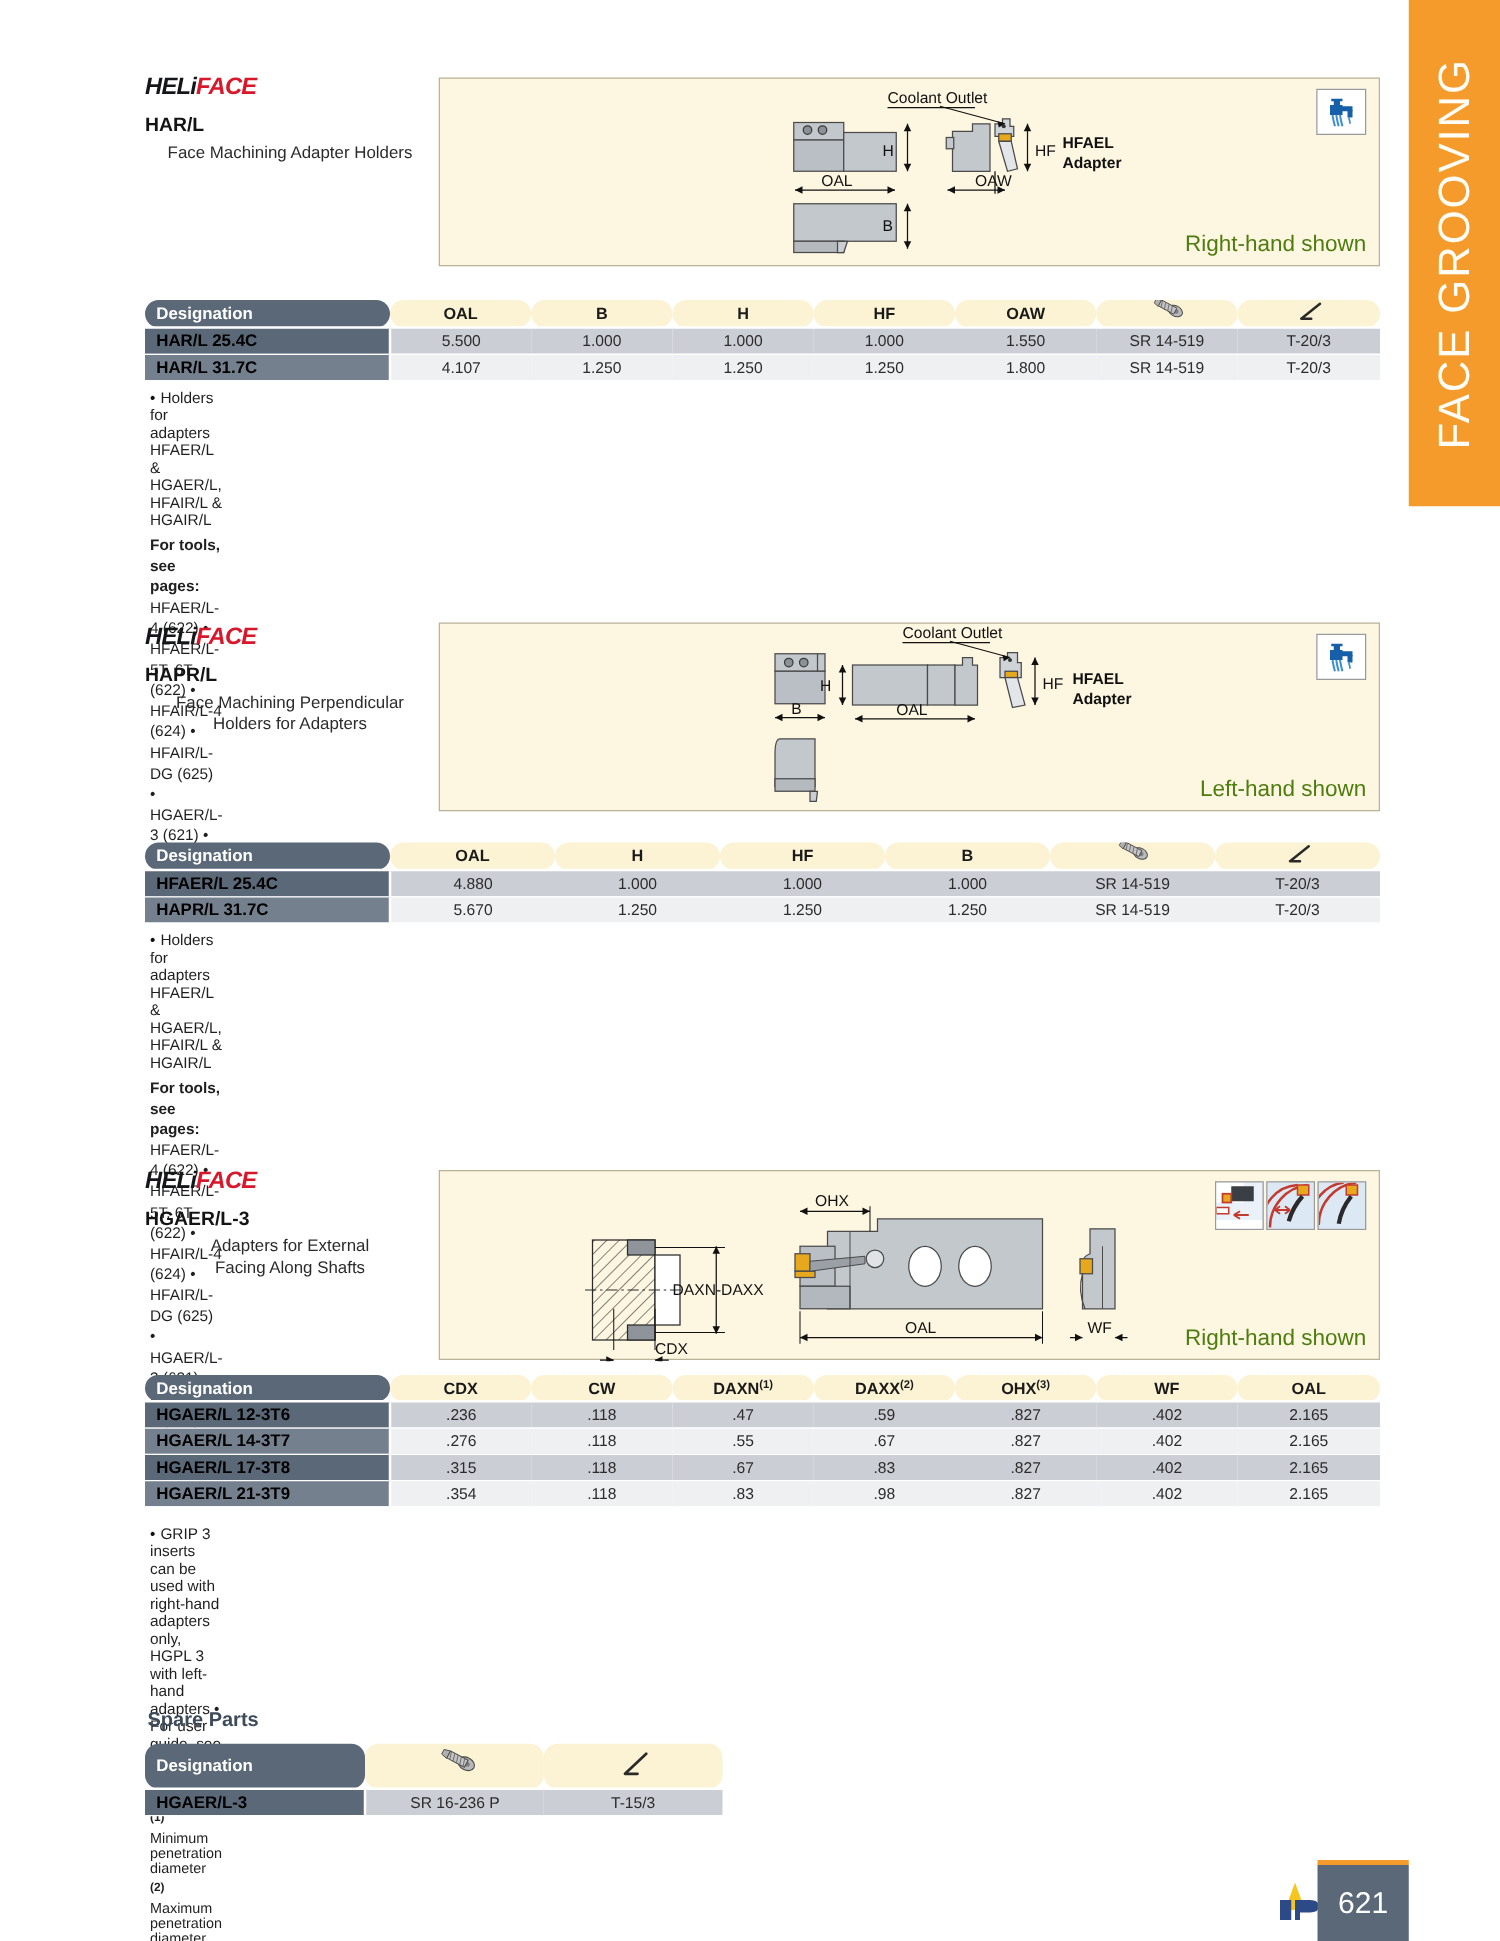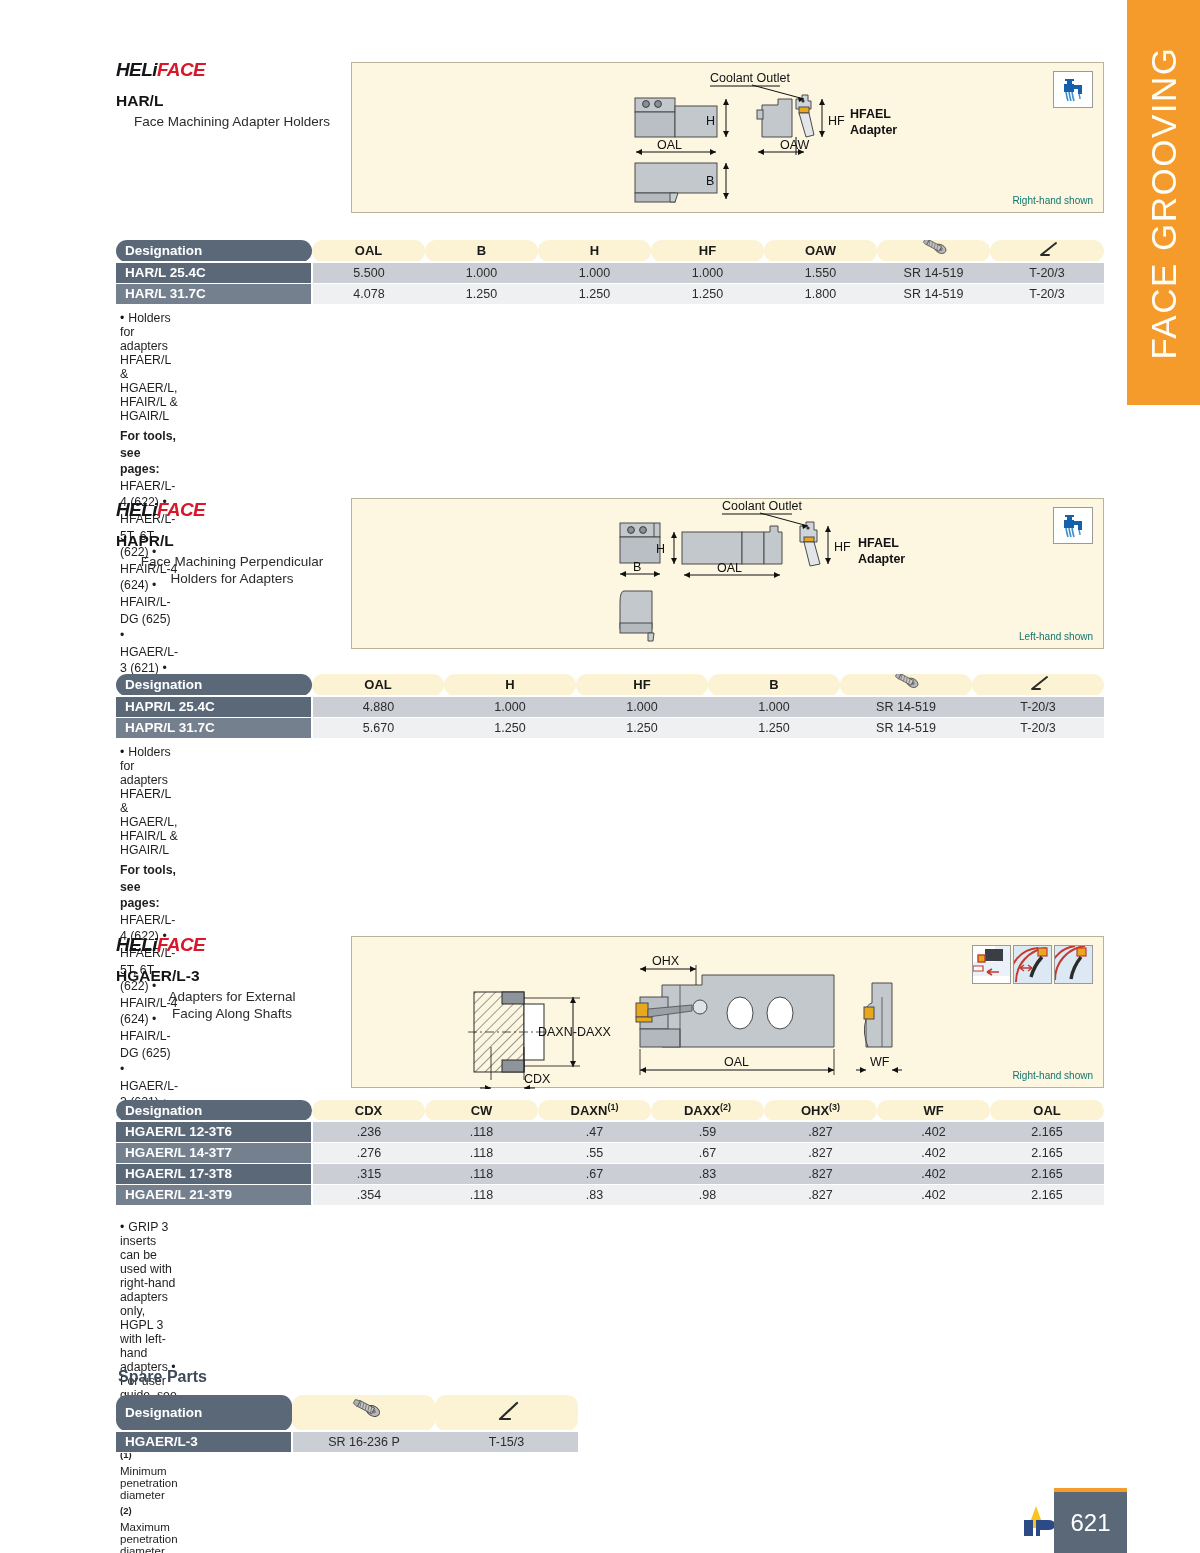--- a/index.html
+++ b/index.html
@@ -72,22 +72,22 @@
 
   
   .diagram {
     position: absolute;
     background: #fdf6e0;
     border: 1px solid #b9b39a;
   }
   .diagram .hand-note {
     position: absolute;
     right: 10px; bottom: 6px;
-    font-size: 10px;
-    color: #0f766e;
+    font-size: 18px;
+    color: #4d7c0f;
   }
   .coolant-icon {
     position: absolute;
     width: 40px; height: 37px;
     background: #ffffff;
     border: 1px solid #9a9a9a;
     display: flex; align-items: center; justify-content: center;
   }
   .op-icons {
     position: absolute;
@@ -129,21 +129,21 @@
     padding-left: 9px;
     font-size: 13.5px;
   }
   table.spec tbody td {
     color: #2c2c2c;
     border-bottom: 1px solid #ffffff;
   }
   table.spec tbody td.desig {
     text-align: left;
     padding-left: 9px;
-    color: #ffffff;
+    color: #000000;
     font-weight: bold;
     font-size: 13.5px;
     border-right: 2px solid #ffffff;
   }
   table.spec tbody tr:nth-child(odd) td { background: #cbced4; }
   table.spec tbody tr:nth-child(even) td { background: #eef0f2; }
   table.spec tbody tr:nth-child(odd) td.desig { background: #5b6878; }
   table.spec tbody tr:nth-child(even) td.desig { background: #74808e; }
 
   .hdr-icon-cell { line-height: 0; }
@@ -319,21 +319,21 @@
           <td>5.500</td>
           <td>1.000</td>
           <td>1.000</td>
           <td>1.000</td>
           <td>1.550</td>
           <td>SR 14-519</td>
           <td>T-20/3</td>
         </tr>
         <tr>
           <td class="desig">HAR/L 31.7C</td>
-          <td>4.078</td>
+          <td>4.107</td>
           <td>1.250</td>
           <td>1.250</td>
           <td>1.250</td>
           <td>1.800</td>
           <td>SR 14-519</td>
           <td>T-20/3</td>
         </tr>
       </tbody>
     </table>
 
@@ -436,21 +436,21 @@
           </th>
           <th class="hdr-icon-cell" style="width:132px;">
             <svg width="30" height="21" viewBox="0 0 30 21">
               <path d="M24 3 L9 15 L17 15" stroke="#2a2a2a" stroke-width="2" fill="none" stroke-linecap="round" stroke-linejoin="round"></path>
             </svg>
           </th>
         </tr>
       </thead>
       <tbody>
         <tr>
-          <td class="desig">HAPR/L 25.4C</td>
+          <td class="desig">HFAER/L 25.4C</td>
           <td>4.880</td>
           <td>1.000</td>
           <td>1.000</td>
           <td>1.000</td>
           <td>SR 14-519</td>
           <td>T-20/3</td>
         </tr>
         <tr>
           <td class="desig">HAPR/L 31.7C</td>
           <td>5.670</td>

